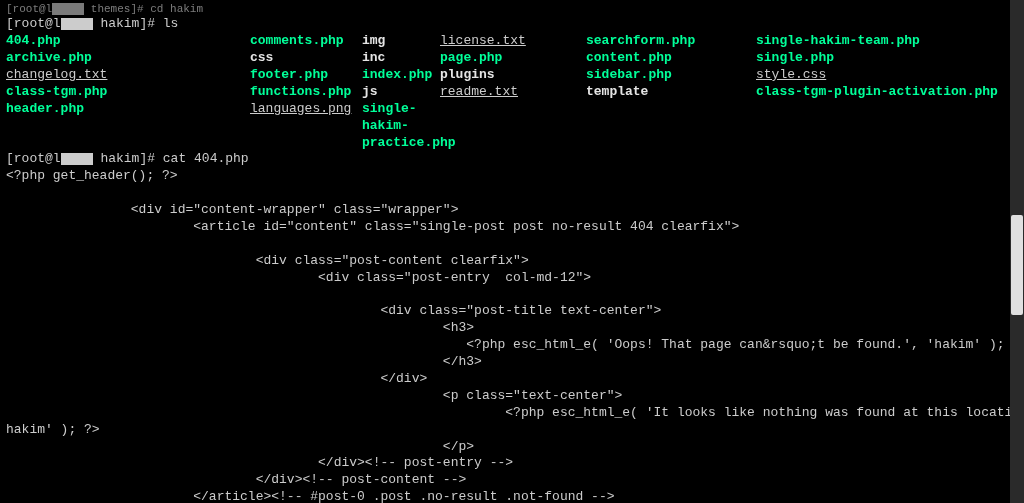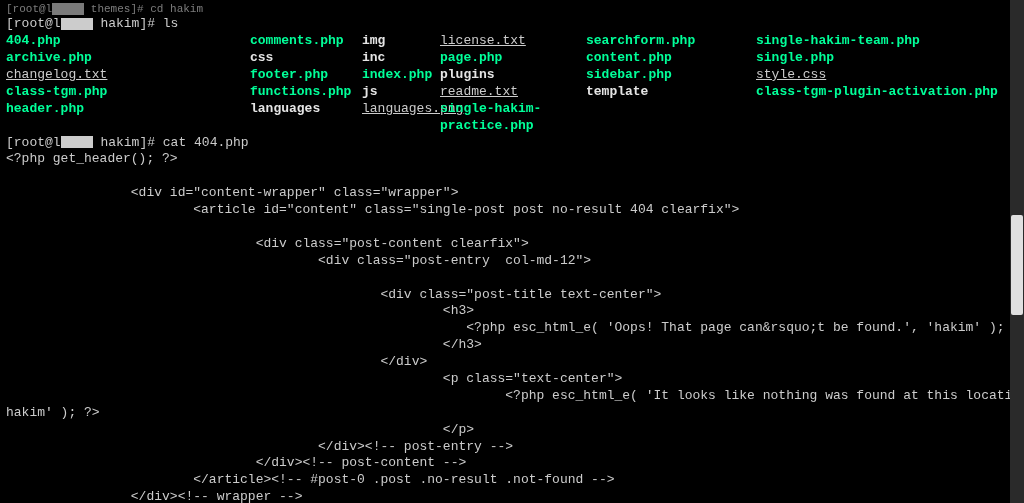--- a/index.html
+++ b/index.html
@@ -103,21 +103,20 @@
     <span class="white">style.css</span>
 
     <span class="green">class-tgm.php</span>
     <span class="green">functions.php</span>
     <span class="cyan">js</span>
     <span class="white">readme.txt</span>
     <span class="cyan">template</span>
 
     <span class="green">class-tgm-plugin-activation.php</span>
     <span class="green">header.php</span>
-    <span class="cyan">languages</span>
     <span class="white">languages.png</span>
     <span class="green">single-hakim-practice.php</span>
     <span class="white"></span>
   </div>
 
   <div class="prompt-line">
     <span>[root@l</span><span class="redact"></span><span> hakim]# cat 404.php</span>
   </div>
 
   <div class="code-block"><span>&lt;?php get_header(); ?&gt;</span>

